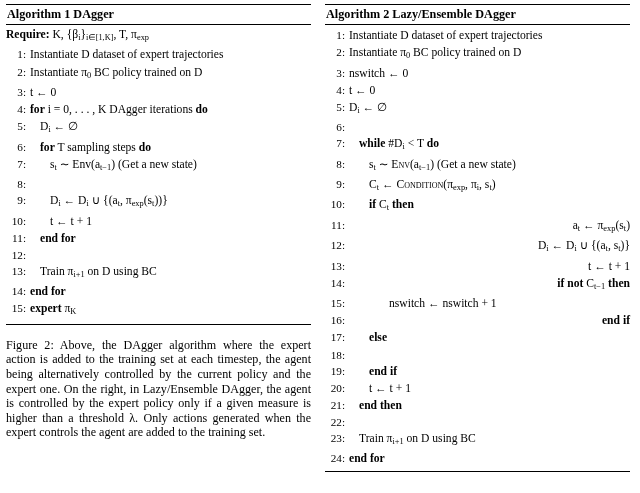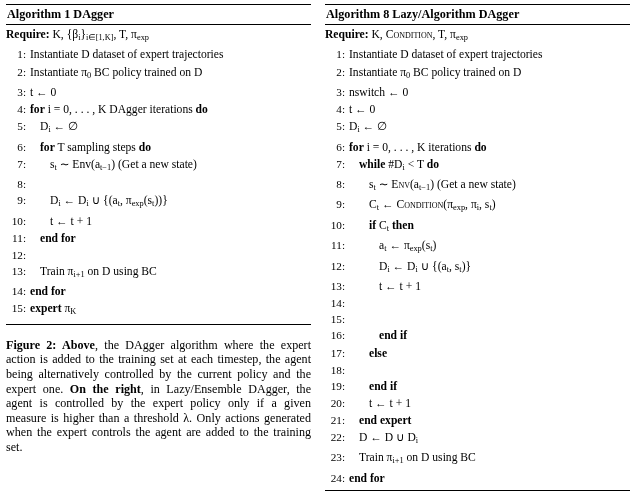--- a/index.html
+++ b/index.html
@@ -67,29 +67,29 @@
     flex: 1 1 auto;
   }
   .kw { font-weight: bold; }
   .sc { font-variant: small-caps; }
   .sub {
     font-size: 0.72em;
     vertical-align: -0.28em;
   }
   .ind1 { padding-left: 10px; }
   .ind2 { padding-left: 20px; }
-  .ind3 { padding-left: 30px; }
+  .ind3 { padding-left: 30px; text-align: right; }
   .ind4 { padding-left: 40px; }
   .caption {
     margin-top: 13px;
     font-size: 12.1px;
     line-height: 14.6px;
     text-align: justify;
   }
-  .caption b { font-weight: bold; }
+  .caption b { font-weight: normal; }
 </style>
 </head>
 <body>
 
 <div class="page">
 
   <div class="col">
     <div class="algbox">
       <div class="alg-title">
         <span class="num">Algorithm 1</span>
@@ -159,29 +159,25 @@
             <span class="ltext ind0"><span class="kw">expert</span> π<sub class="sub">K</sub></span>
           </div>
         </div>
     </div>
     <div class="caption" id="figure-caption"><b>Figure 2: </b><b>Above</b><span>, the DAgger algorithm where the expert action is added to the training set at each timestep, the agent being alternatively controlled by the current policy and the expert one. </span><b>On the right</b><span>, in Lazy/Ensemble DAgger, the agent is controlled by the expert policy only if a given measure is higher than a threshold λ. Only actions generated when the expert controls the agent are added to the training set.</span></div>
   </div>
 
   <div class="col">
     <div class="algbox">
       <div class="alg-title">
-        <span class="num">Algorithm 8</span>
-        <span class="name">Lazy/Algorithm DAgger</span>
+        <span class="num">Algorithm 2</span>
+        <span class="name">Lazy/Ensemble DAgger</span>
       </div>
       <div class="alg-body" id="alg2-body">
           <div class="line">
-            <span class="lnum req"></span>
-            <span class="ltext ind0"><span class="kw">Require:</span> K, <span class="sc">Condition</span>, T, π<sub class="sub">exp</sub></span>
-          </div>
-          <div class="line">
             <span class="lnum">1:</span>
             <span class="ltext ind0">Instantiate D dataset of expert trajectories</span>
           </div>
           <div class="line">
             <span class="lnum">2:</span>
             <span class="ltext ind0">Instantiate π<sub class="sub">0</sub> BC policy trained on D</span>
           </div>
           <div class="line">
             <span class="lnum">3:</span>
             <span class="ltext ind0">nswitch ← 0</span>
@@ -189,21 +185,20 @@
           <div class="line">
             <span class="lnum">4:</span>
             <span class="ltext ind0">t ← 0</span>
           </div>
           <div class="line">
             <span class="lnum">5:</span>
             <span class="ltext ind0">D<sub class="sub">i</sub> ← ∅</span>
           </div>
           <div class="line">
             <span class="lnum">6:</span>
-            <span class="ltext ind0"><span class="kw">for</span> i = 0, . . . , K iterations <span class="kw">do</span></span>
           </div>
           <div class="line">
             <span class="lnum">7:</span>
             <span class="ltext ind1"><span class="kw">while</span> #D<sub class="sub">i</sub> &lt; T <span class="kw">do</span></span>
           </div>
           <div class="line">
             <span class="lnum">8:</span>
             <span class="ltext ind2">s<sub class="sub">t</sub> ∼ <span class="sc">Env</span>(a<sub class="sub">t−1</sub>) (Get a new state)</span>
           </div>
           <div class="line">
@@ -221,23 +216,25 @@
           <div class="line">
             <span class="lnum">12:</span>
             <span class="ltext ind3">D<sub class="sub">i</sub> ← D<sub class="sub">i</sub> ∪ {(a<sub class="sub">t</sub>, s<sub class="sub">t</sub>)}</span>
           </div>
           <div class="line">
             <span class="lnum">13:</span>
             <span class="ltext ind3">t ← t + 1</span>
           </div>
           <div class="line">
             <span class="lnum">14:</span>
+            <span class="ltext ind3"><span class="kw">if</span> <span class="kw">not</span> C<sub class="sub">t−1</sub> <span class="kw">then</span></span>
           </div>
           <div class="line">
             <span class="lnum">15:</span>
+            <span class="ltext ind4">nswitch ← nswitch + 1</span>
           </div>
           <div class="line">
             <span class="lnum">16:</span>
             <span class="ltext ind3"><span class="kw">end if</span></span>
           </div>
           <div class="line">
             <span class="lnum">17:</span>
             <span class="ltext ind2"><span class="kw">else</span></span>
           </div>
           <div class="line">
@@ -246,25 +243,24 @@
           <div class="line">
             <span class="lnum">19:</span>
             <span class="ltext ind2"><span class="kw">end if</span></span>
           </div>
           <div class="line">
             <span class="lnum">20:</span>
             <span class="ltext ind2">t ← t + 1</span>
           </div>
           <div class="line">
             <span class="lnum">21:</span>
-            <span class="ltext ind1"><span class="kw">end expert</span></span>
+            <span class="ltext ind1"><span class="kw">end then</span></span>
           </div>
           <div class="line">
             <span class="lnum">22:</span>
-            <span class="ltext ind1">D ← D ∪ D<sub class="sub">i</sub></span>
           </div>
           <div class="line">
             <span class="lnum">23:</span>
             <span class="ltext ind1">Train π<sub class="sub">i+1</sub> on D using BC</span>
           </div>
           <div class="line">
             <span class="lnum">24:</span>
             <span class="ltext ind0"><span class="kw">end for</span></span>
           </div>
         </div>

